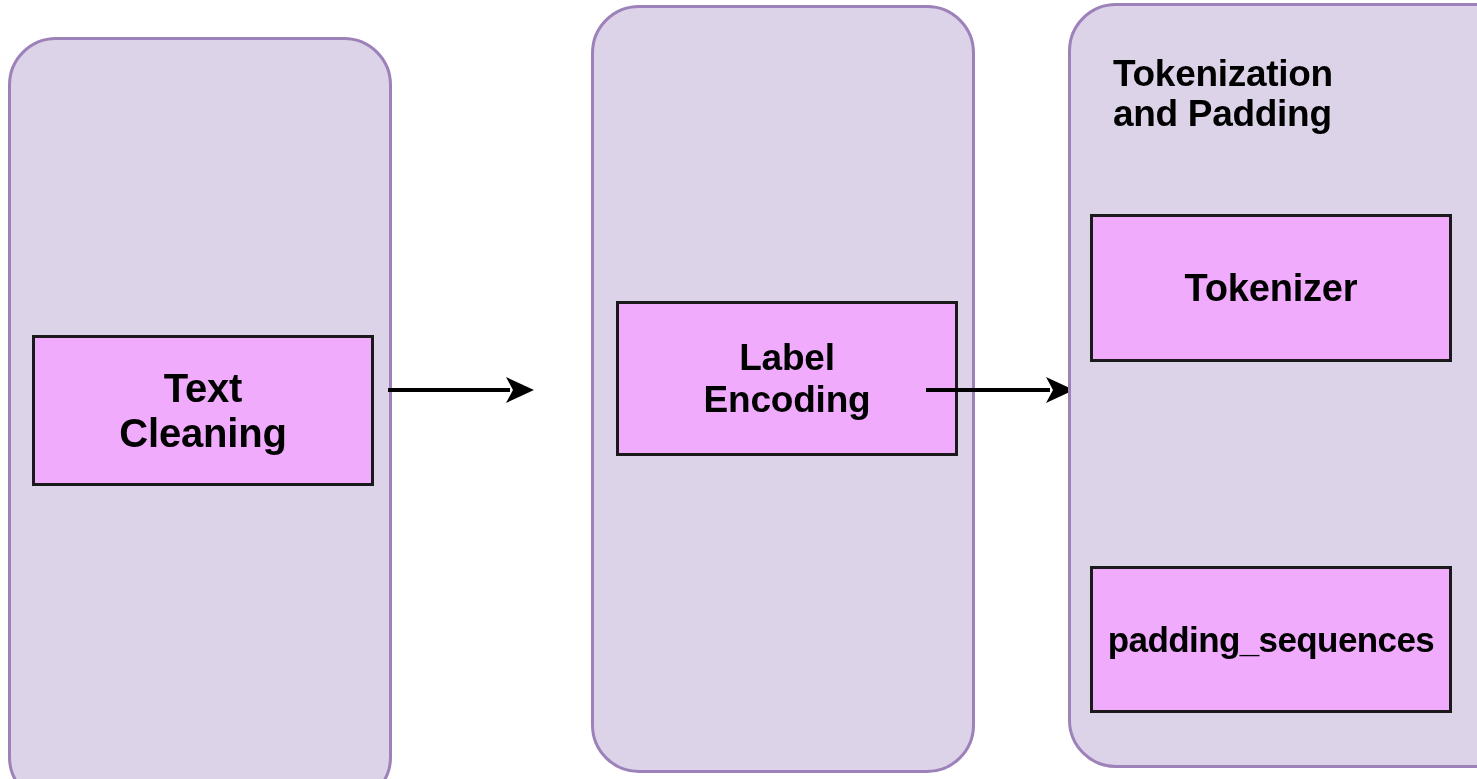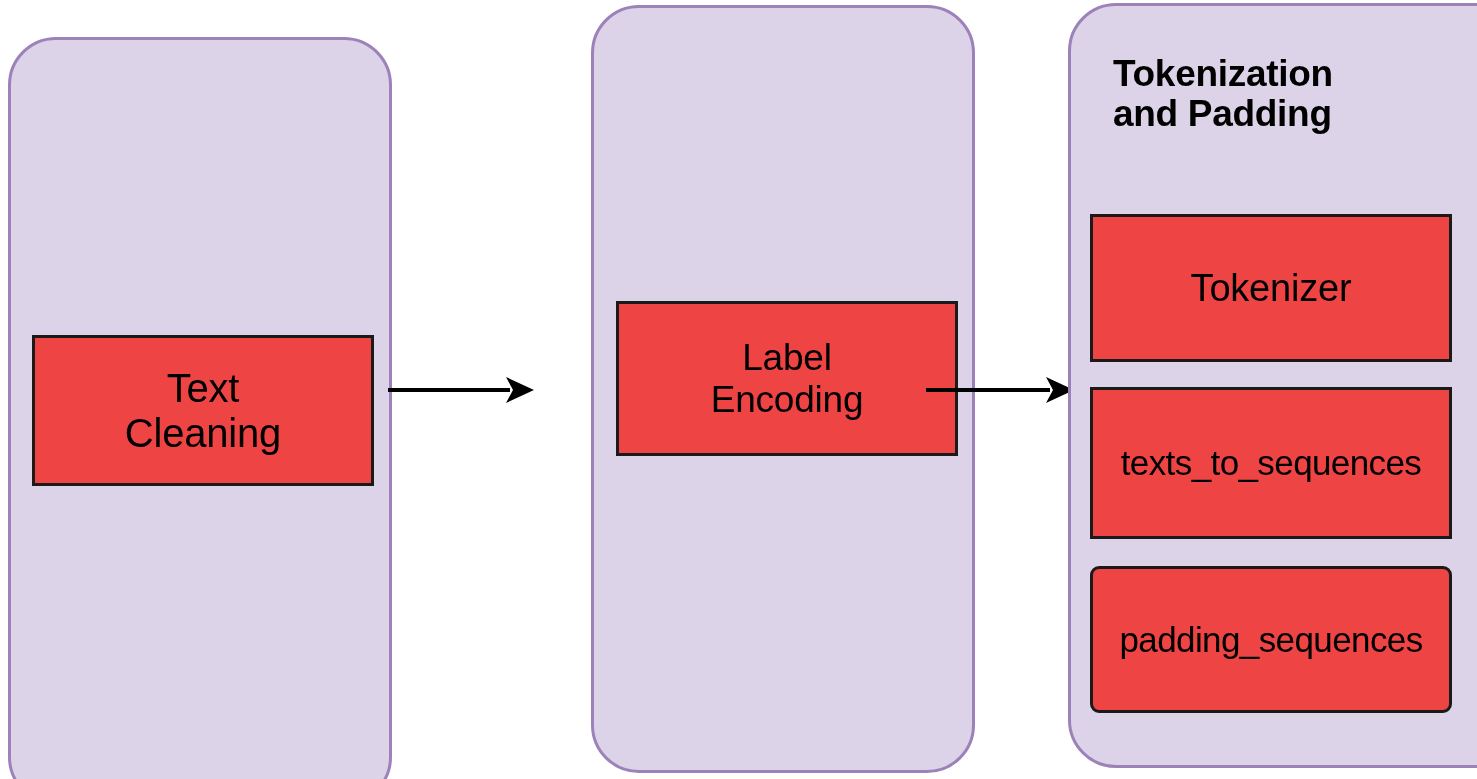--- a/index.html
+++ b/index.html
@@ -41,28 +41,28 @@
     line-height: 1.08;
     color: #000000;
     letter-spacing: -0.3px;
     white-space: pre-line;
     text-align: left;
   }
 
   
   .box {
     position: absolute;
-    background: #ef4444;
+    background: #f0abfc;
     border: 3px solid #1a1a1a;
     box-sizing: border-box;
     display: flex;
     align-items: center;
     justify-content: center;
     color: #000000;
-    font-weight: normal;
+    font-weight: bold;
     text-align: center;
     line-height: 1.12;
     white-space: pre-line;
   }
 
   
   #box-text-cleaning {
     left: 21px;
     top: 295px;
     width: 342px;
@@ -98,21 +98,20 @@
     font-size: 35px;
     letter-spacing: -0.6px;
   }
   #box-padding-sequences {
     left: 19px;
     top: 560px;
     width: 362px;
     height: 147px;
     font-size: 35px;
     letter-spacing: -0.6px;
-    border-radius: 9px;
   }
 
   
   .arrow {
     position: absolute;
     top: 372px;
     height: 36px;
   }
   #arrow-1 { left: 388px; width: 146px; }
   #arrow-2 { left: 926px; width: 148px; }
@@ -141,18 +140,17 @@
     <line x1="0" y1="18" x2="124" y2="18" stroke="#000000" stroke-width="4"></line>
     <polygon points="120,5 148,18 120,31 127,18" fill="#000000"></polygon>
   </svg>
 
   <div class="stage" id="stage-3">
     <div class="stage-title">Tokenization
 and Padding</div>
 
     <div class="box" id="box-tokenizer">Tokenizer</div>
 
-    <div class="box" id="box-texts-to-sequences">texts_to_sequences</div>
 
     <div class="box" id="box-padding-sequences">padding_sequences</div>
   </div>
 
 </div>
 
 </body></html>

